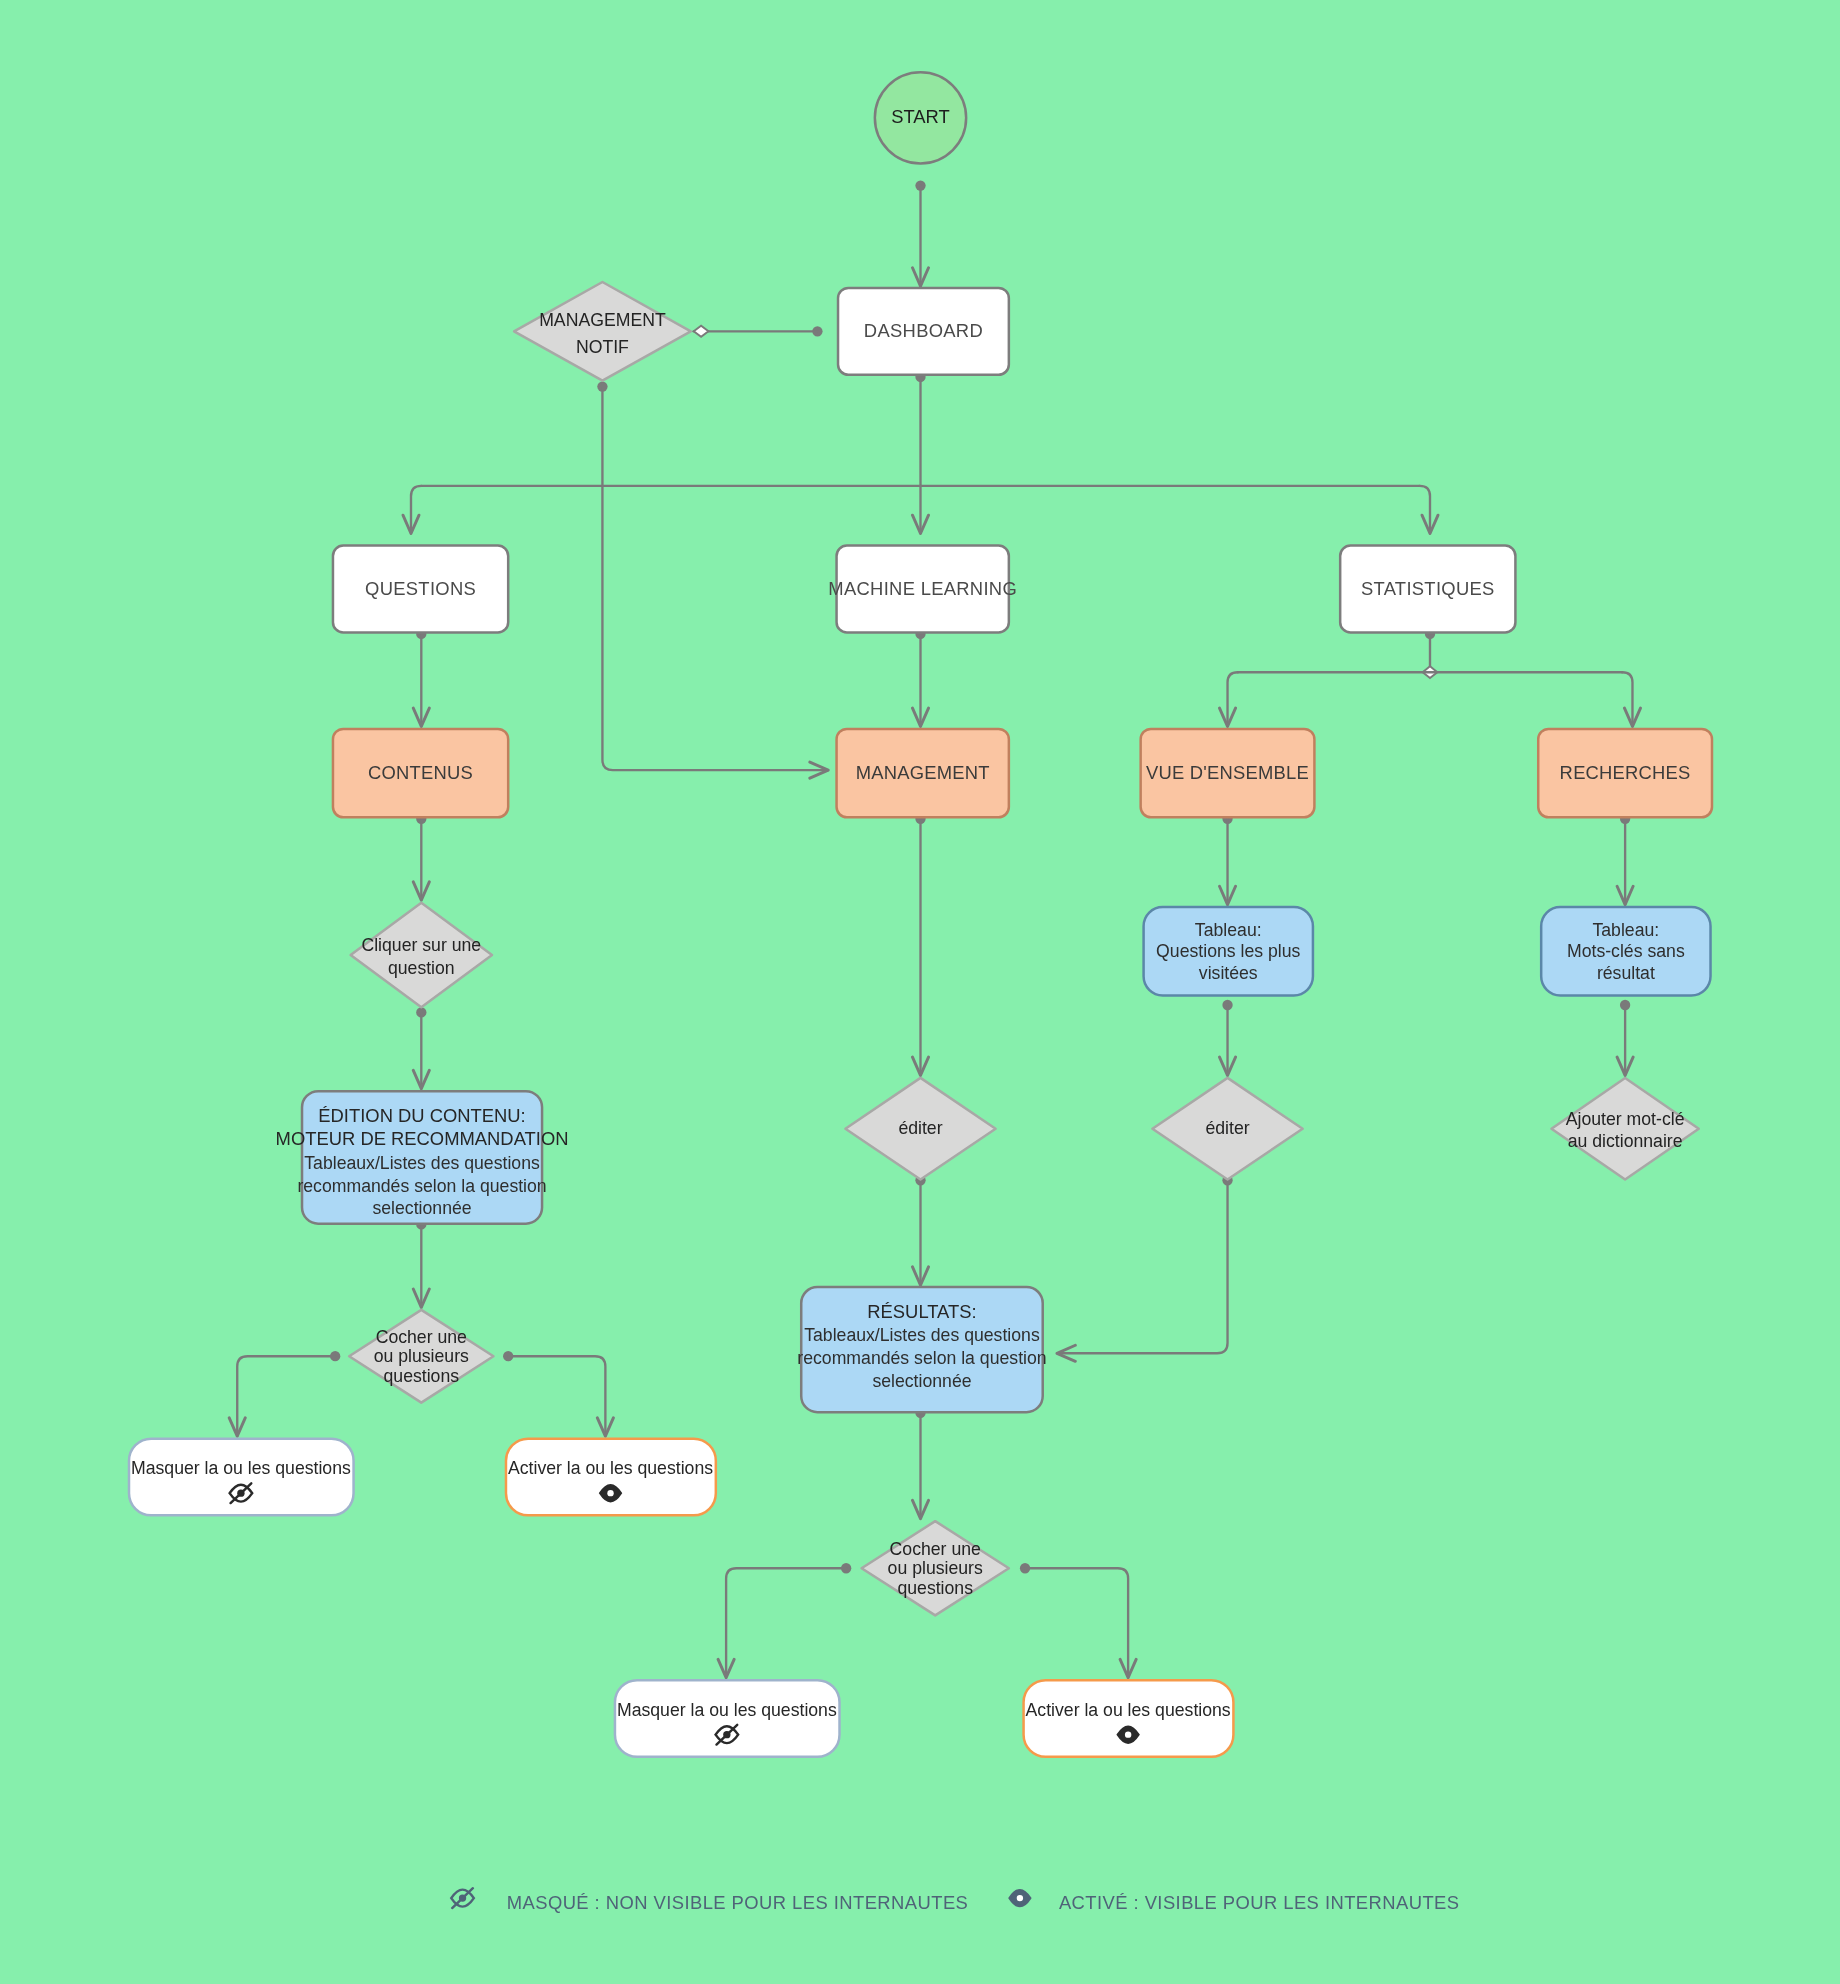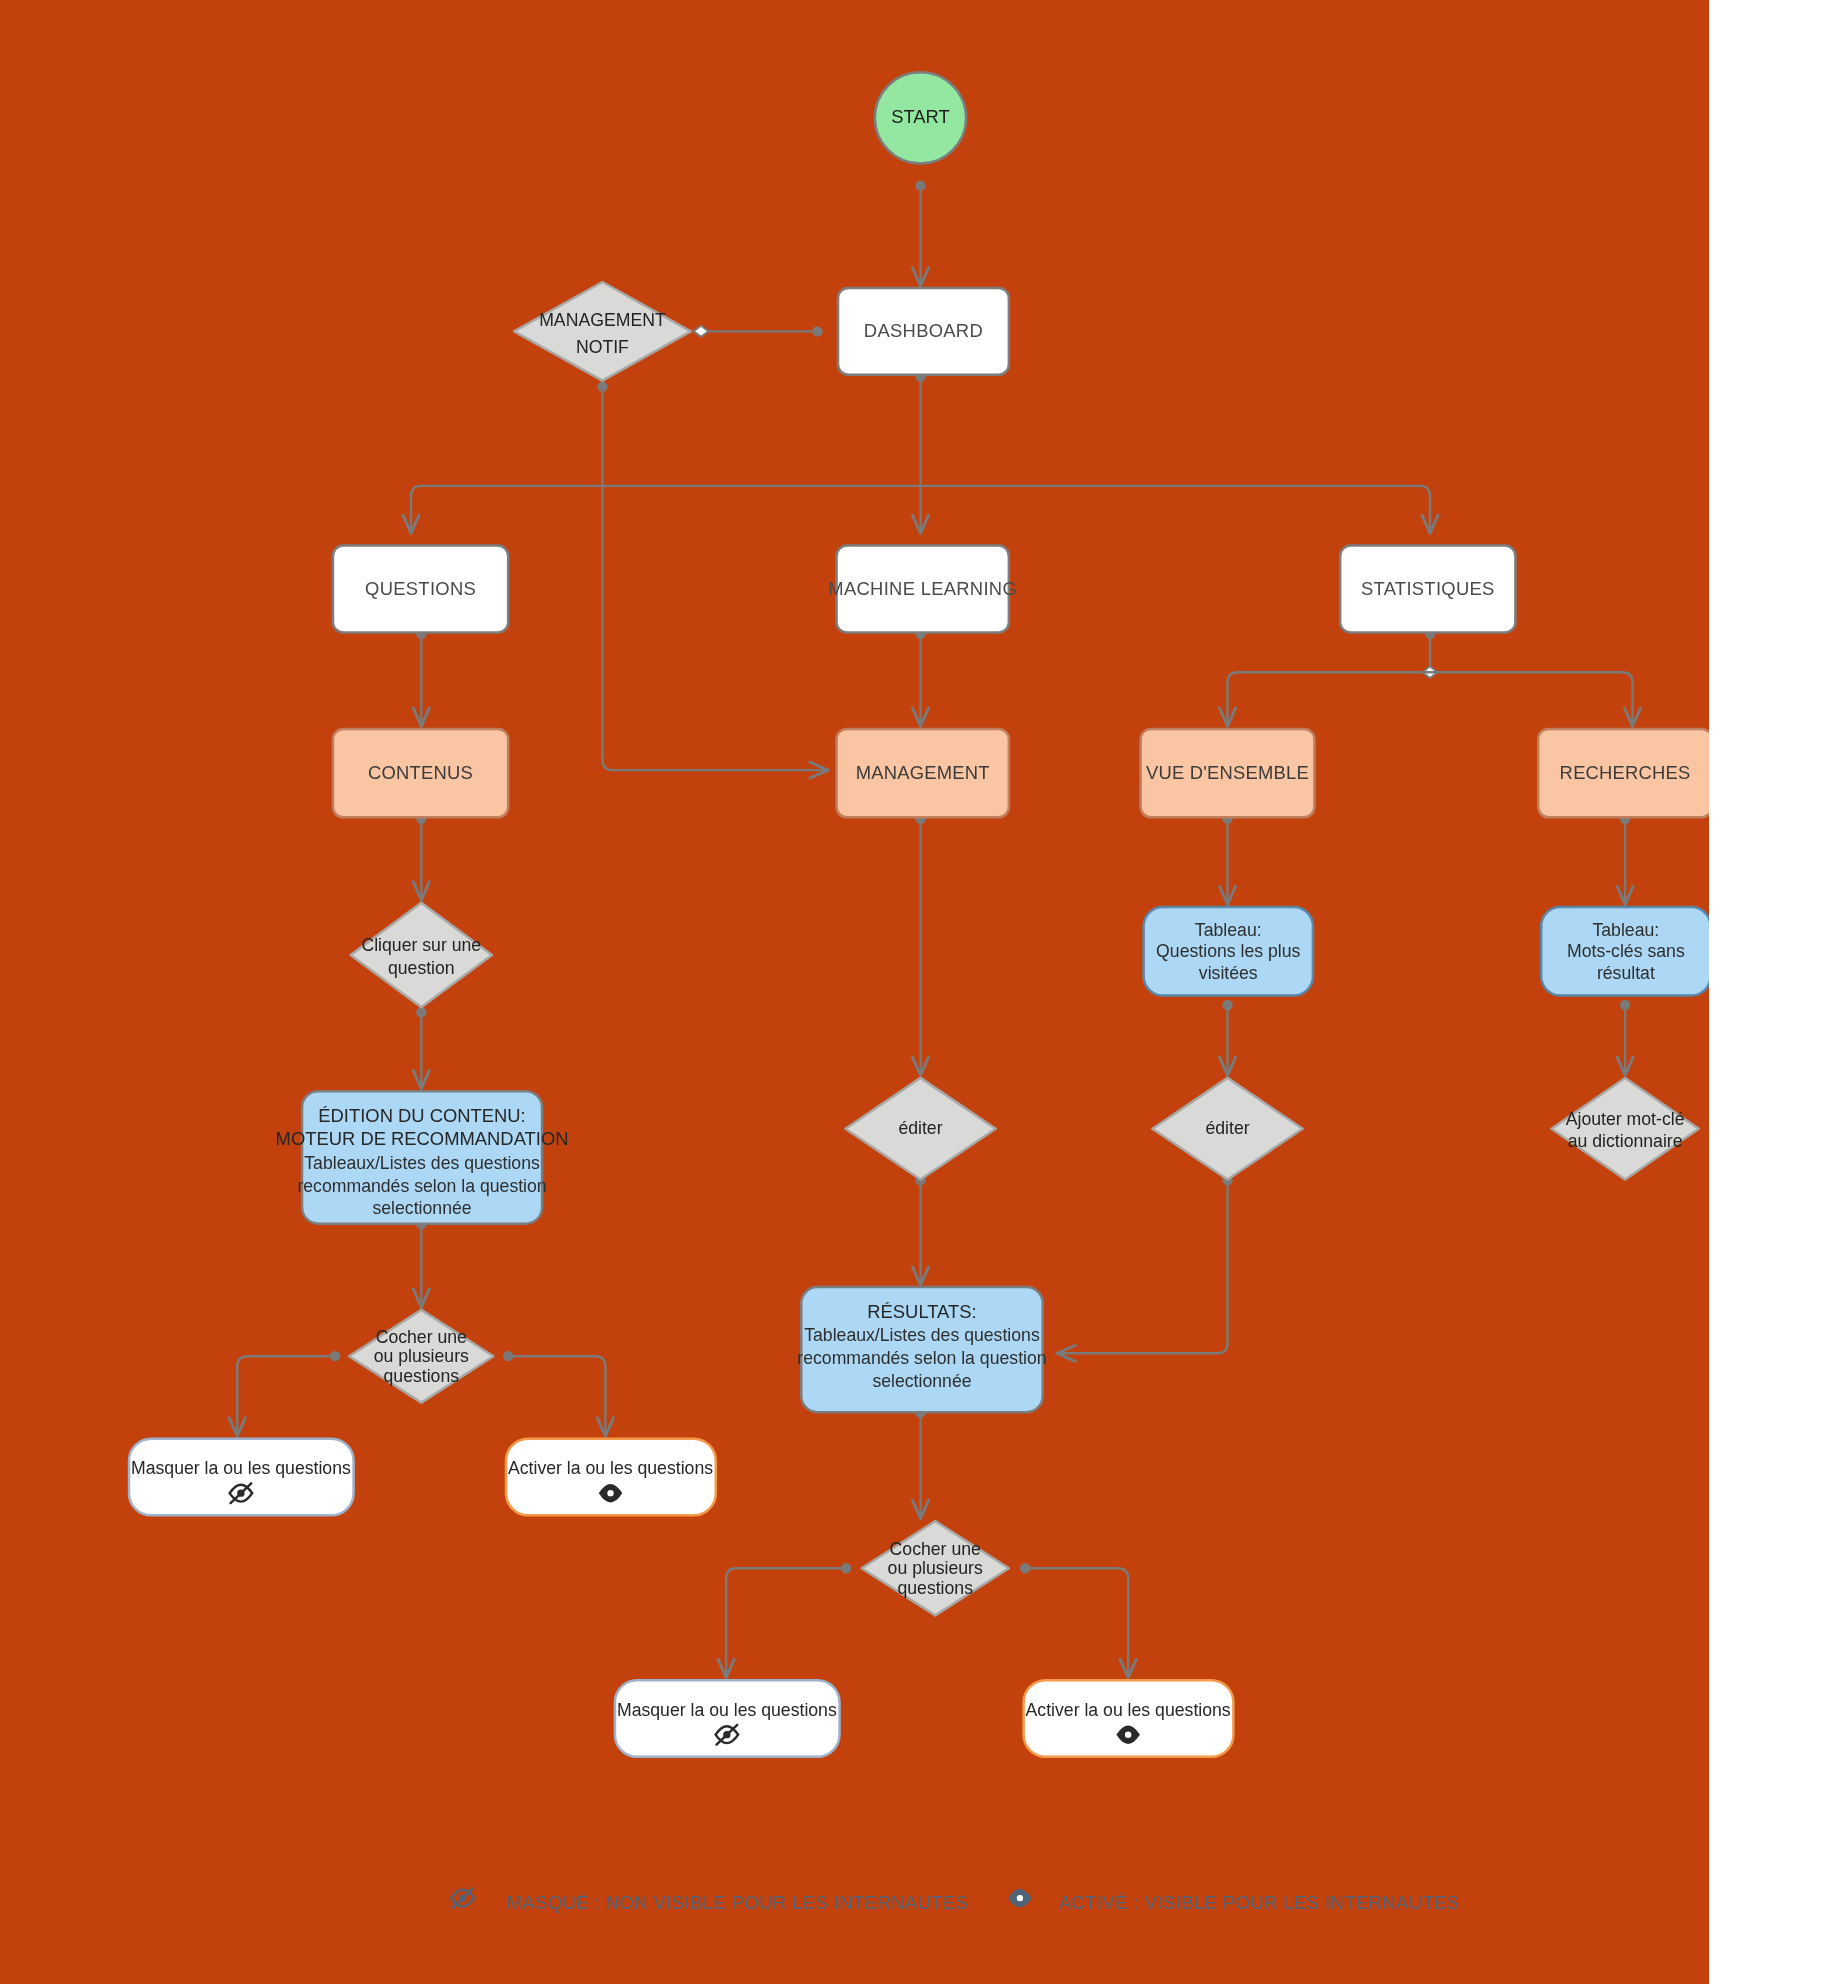--- a/index.html
+++ b/index.html
@@ -8,24 +8,24 @@
     background: #ffffff;
   }
   body {
     width: 1841px;
     height: 1985px;
     font-family: "Liberation Sans", sans-serif;
     -webkit-font-smoothing: antialiased;
   }
   #canvas {
     position: relative;
-    width: 1709px;
+    width: 1840px;
     height: 1985px;
     overflow: hidden;
-    background: #c2410c;
+    background: #86efac;
   }
   svg.flow {
     position: absolute;
     left: 0;
     top: 0;
     width: 1841px;
     height: 1985px;
   }
   .nodeText {
     font-family: "Liberation Sans", sans-serif;

